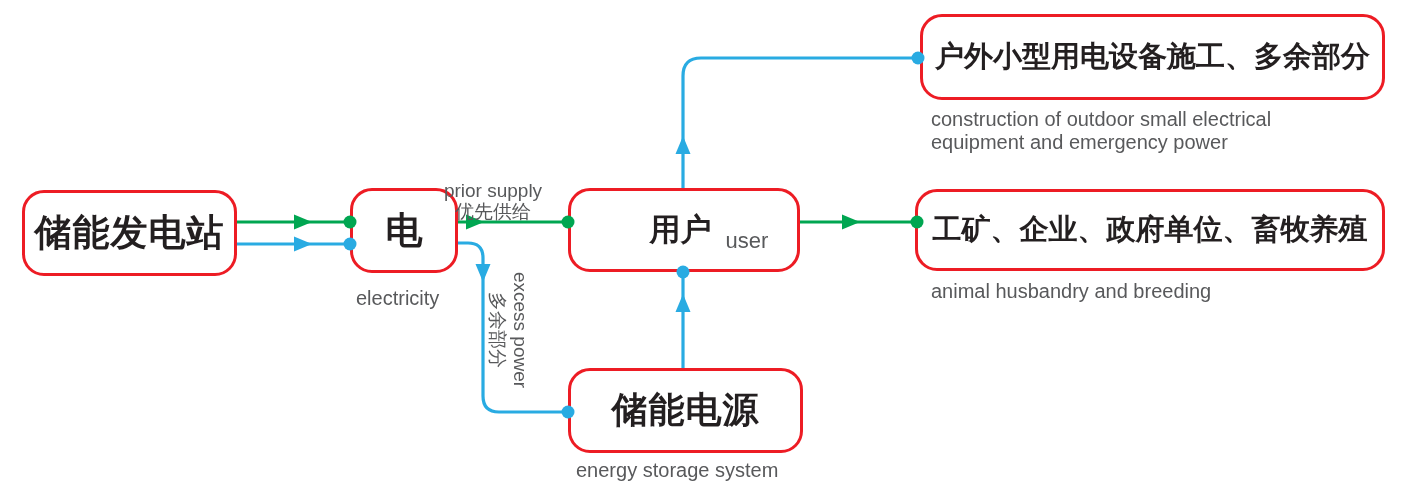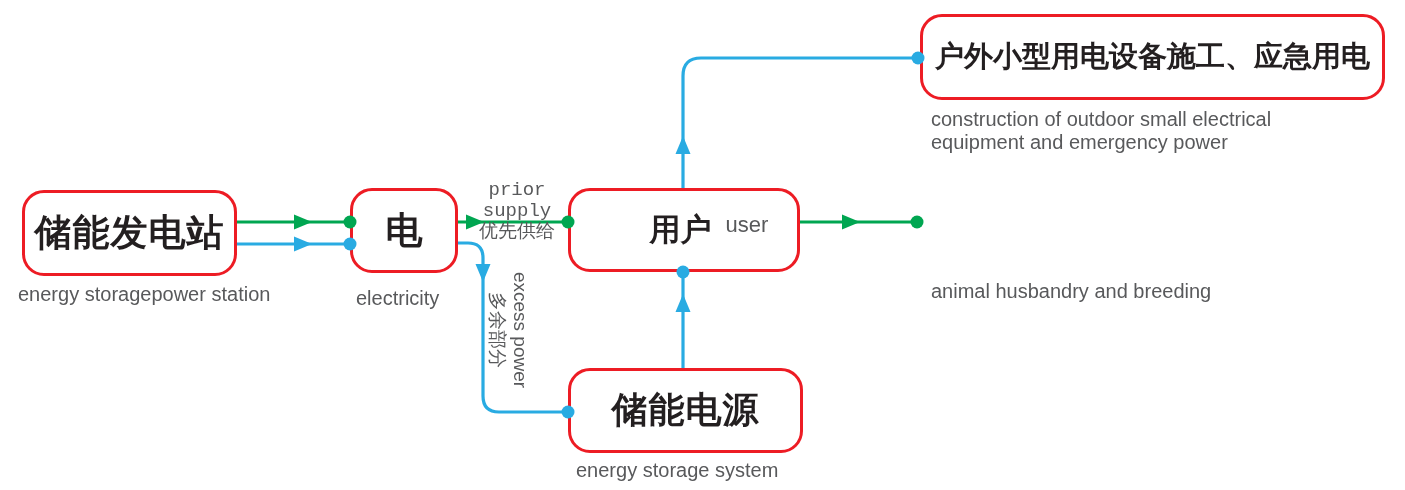--- a/index.html
+++ b/index.html
@@ -27,41 +27,41 @@
     color:var(--ink);
     font-weight:bold;
     z-index:1;
   }
   #node-station{left:22px;top:190px;width:215px;height:86px;font-size:37px;letter-spacing:1px;}
   #node-electricity{left:350px;top:188px;width:108px;height:85px;font-size:37px;}
   #node-user{left:568px;top:188px;width:232px;height:84px;font-size:31px;}
   #node-storage{left:568px;top:368px;width:235px;height:85px;font-size:36px;letter-spacing:1px;}
   #node-outdoor{left:920px;top:14px;width:465px;height:86px;font-size:29px;white-space:nowrap;}
   #node-industry{left:915px;top:189px;width:470px;height:82px;font-size:29px;white-space:nowrap;}
-  .user-inner{display:flex;align-items:flex-start;transform:translateX(25px);}
+  .user-inner{display:flex;align-items:flex-end;transform:translateX(25px);}
   .sublabel{font-size:22px;color:var(--gray);font-weight:normal;margin-left:14px;position:relative;top:3px;}
   .caption{
     position:absolute;
     color:var(--gray);
     font-size:20px;line-height:23px;
     z-index:3;
   }
   #cap-station{left:18px;top:283px;}
   #cap-electricity{left:356px;top:287px;}
   #cap-storage{left:576px;top:459px;}
   #cap-outdoor{left:931px;top:108px;}
   #cap-industry{left:931px;top:280px;}
   .edge-label{
     position:absolute;
     color:var(--gray);
     font-size:19px;line-height:21px;
     text-align:center;
     z-index:3;
   }
-  #label-prior{left:452px;top:180px;width:130px;font-family:Liberation Mono, monospace;}
+  #label-prior{left:428px;top:180px;width:130px;}
   #label-excess{left:448px;top:308px;width:124px;height:44px;transform:rotate(90deg);line-height:23px;}
   svg.wires{position:absolute;left:0;top:0;z-index:2;pointer-events:none;}
 </style>
 </head>
 <body>
 
 <div class="canvas">
 
   <div class="node" id="node-station">
     <span>储能发电站</span>
@@ -76,25 +76,27 @@
       <span>用户</span>
       <span class="sublabel">user</span>
     </span>
   </div>
 
   <div class="node" id="node-storage">
     <span>储能电源</span>
   </div>
 
   <div class="node" id="node-outdoor">
-    <span>户外小型用电设备施工、应急用电</span>
+    <span>户外小型用电设备施工、多余部分</span>
   </div>
 
+  <div class="node" id="node-industry">
+    <span>工矿、企业、政府单位、畜牧养殖</span>
+  </div>
 
-  <div class="caption" id="cap-station">energy storagepower station</div>
   <div class="caption" id="cap-electricity">electricity</div>
   <div class="caption" id="cap-storage">energy storage system</div>
   <div class="caption" id="cap-outdoor">
     <div>construction of outdoor small electrical</div>
     <div>equipment and emergency power</div>
   </div>
   <div class="caption" id="cap-industry">
     <div>animal husbandry and breeding</div>
   </div>
 

